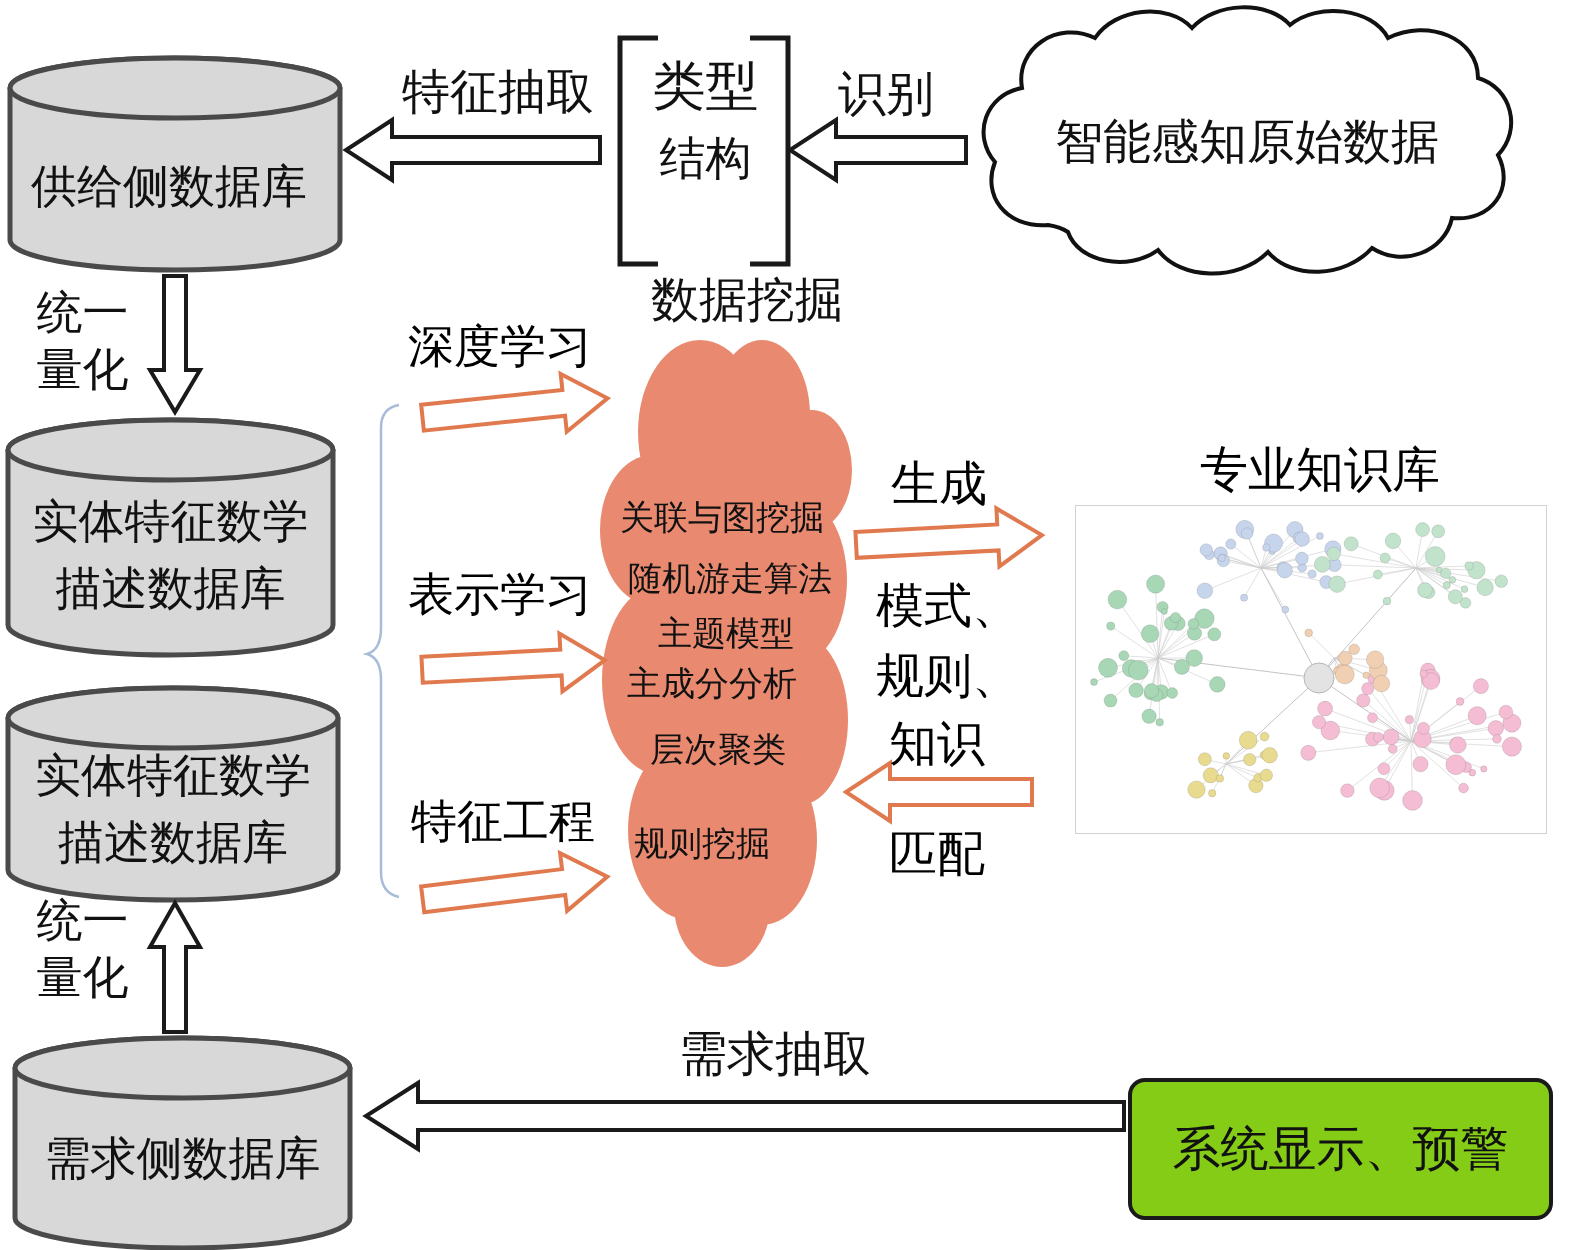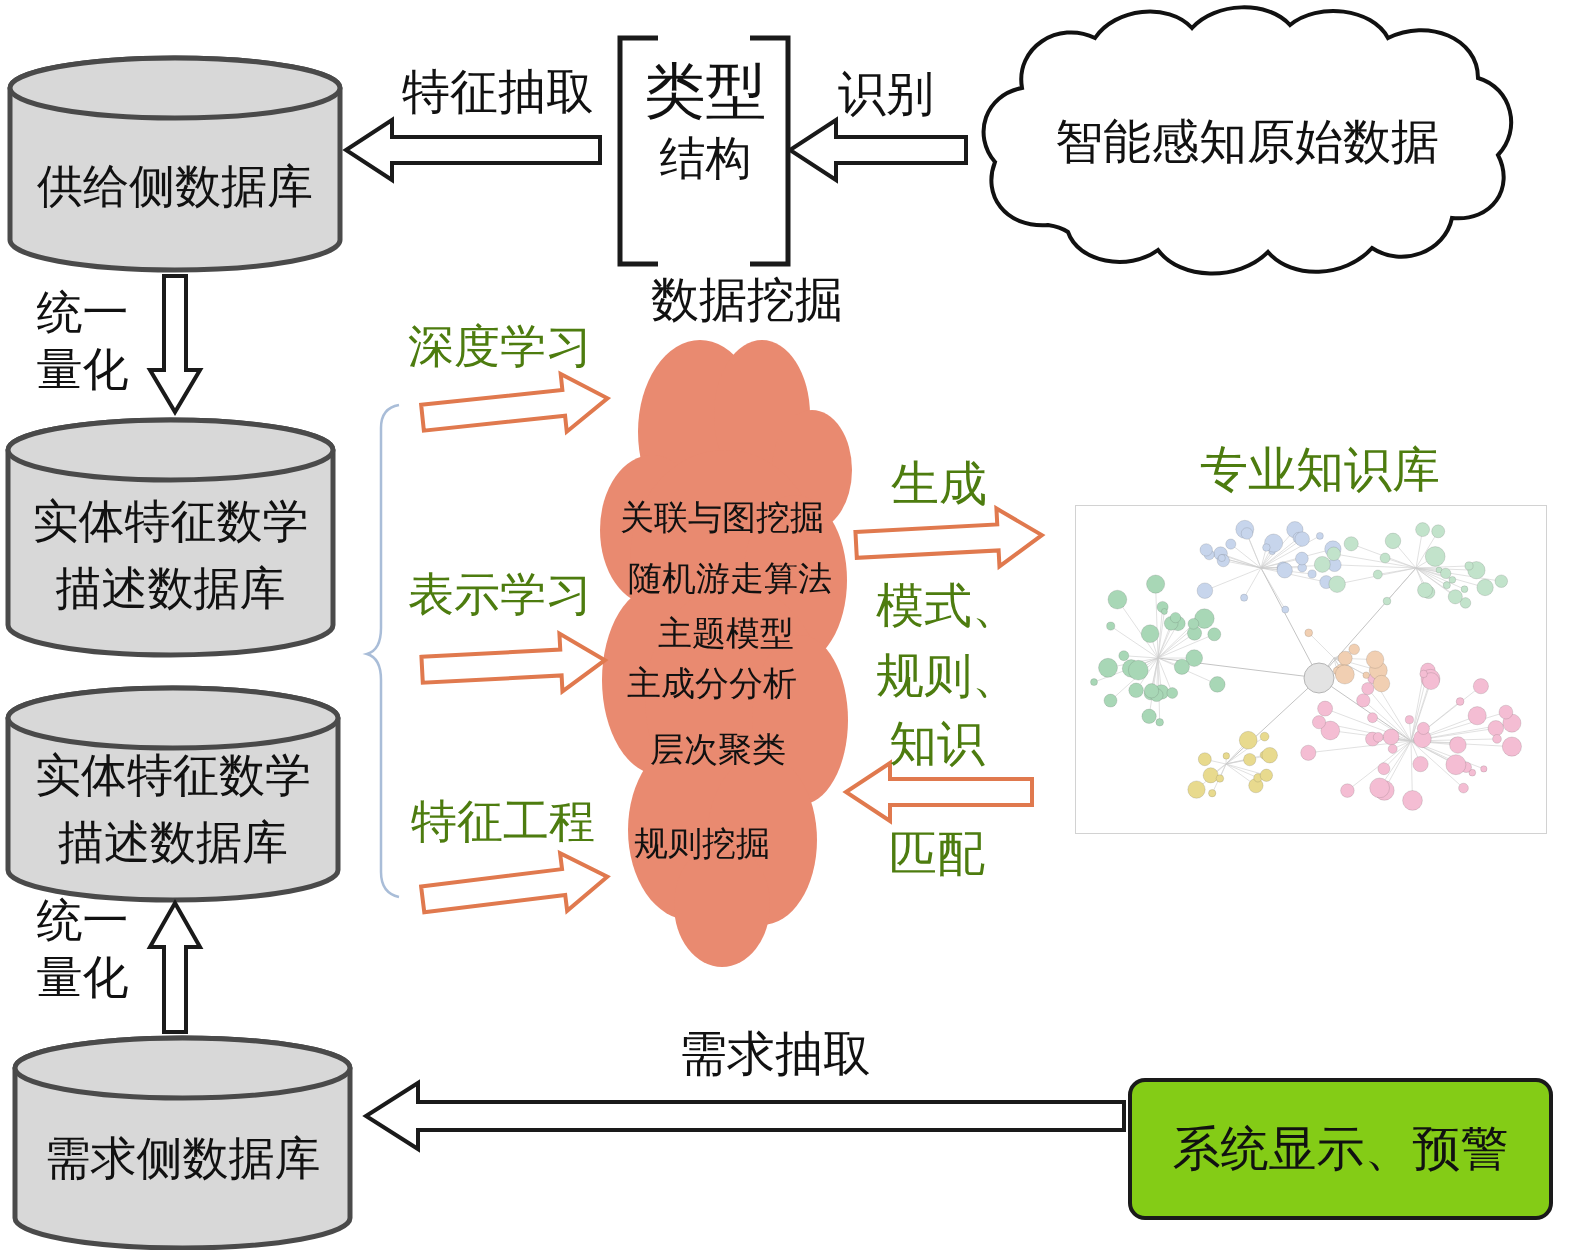--- a/index.html
+++ b/index.html
@@ -2,21 +2,21 @@
 <html><head>
 <meta charset="utf-8">
 <style>
   html,body{margin:0;padding:0;background:#ffffff;}
   .canvas{
     position:relative;width:1575px;height:1250px;background:#ffffff;
     font-family:"Liberation Sans", sans-serif;overflow:hidden;color:#111;
   }
   .layer{position:absolute;left:0;top:0;}
   .txt{position:absolute;text-align:center;color:#111;line-height:1.15;white-space:nowrap;}
-  .blue{color:#4d7c0f;}
+  .blue{color:#000000;}
   .db-label{font-size:46px;}
   .small-label{font-size:34px;}
   .kg-box{position:absolute;left:1075px;top:505px;background:#fff;border:1px solid #d2d2d2;}
   .round-box{
     position:absolute;left:1128px;top:1078px;width:417px;height:134px;
     border:4px solid #1a1a1a;border-radius:17px;background:#84cc16;
     display:flex;align-items:center;justify-content:center;font-size:48px;
   }
 </style>
 </head>
@@ -393,21 +393,21 @@
         <circle cx="269.2" cy="152.2" r="7.0" fill="#f1cfb2" stroke="rgba(60,60,60,0.25)" stroke-width="0.6"></circle>
         <circle cx="290.2" cy="169.2" r="3.3" fill="#f1cfb2" stroke="rgba(60,60,60,0.25)" stroke-width="0.6"></circle>
         <circle cx="278.2" cy="143.3" r="5.3" fill="#f1cfb2" stroke="rgba(60,60,60,0.25)" stroke-width="0.6"></circle>
         <circle cx="305.5" cy="177.6" r="8.3" fill="#f1cfb2" stroke="rgba(60,60,60,0.25)" stroke-width="0.6"></circle>
         <circle cx="299.1" cy="153.6" r="8.8" fill="#f1cfb2" stroke="rgba(60,60,60,0.25)" stroke-width="0.6"></circle>
         <circle cx="268.8" cy="168.5" r="9.5" fill="#f1cfb2" stroke="rgba(60,60,60,0.25)" stroke-width="0.6"></circle>
         <circle cx="243" cy="172" r="15" fill="#e3e3e3" stroke="#b5b5b5"></circle>
       </g>
     </svg>
 
-  <div class="txt db-label" style="left:10px;top:160px;width:330px;">供给侧数据库</div>
+  <div class="txt db-label" style="left:4px;top:160px;width:330px;">供给侧数据库</div>
 
   <div class="txt db-label" style="left:8px;top:488px;width:325px;line-height:67px;">
     <span>实体特征数学</span><br>
     <span>描述数据库</span>
   </div>
 
   <div class="txt db-label" style="left:8px;top:742px;width:330px;line-height:67px;">
     <span>实体特征数学</span><br>
     <span>描述数据库</span>
   </div>
@@ -420,21 +420,21 @@
   </div>
 
   <div class="txt" style="left:20px;top:892px;width:125px;font-size:46px;line-height:57px;">
     <span>统一</span><br>
     <span>量化</span>
   </div>
 
   <div class="txt" style="left:388px;top:64px;width:220px;font-size:48px;">特征抽取</div>
   <div class="txt" style="left:836px;top:66px;width:100px;font-size:48px;">识别</div>
 
-  <div class="txt" style="left:628px;top:56px;width:155px;font-size:61px;">类型</div>
+  <div class="txt" style="left:628px;top:56px;width:155px;font-size:53px;">类型</div>
   <div class="txt" style="left:628px;top:132px;width:155px;font-size:46px;">结构</div>
   <div class="txt" style="left:632px;top:272px;width:230px;font-size:48px;">数据挖掘</div>
 
   <div class="txt" style="left:1012px;top:114px;width:470px;font-size:48px;">智能感知原始数据</div>
 
   <div class="txt blue" style="left:395px;top:320px;width:210px;font-size:46px;">深度学习</div>
   <div class="txt blue" style="left:395px;top:568px;width:210px;font-size:46px;text-align:center;">表示学习</div>
   <div class="txt blue" style="left:398px;top:795px;width:210px;font-size:46px;">特征工程</div>
 
   <div class="txt small-label" style="left:602px;top:498px;width:240px;">关联与图挖掘</div>

